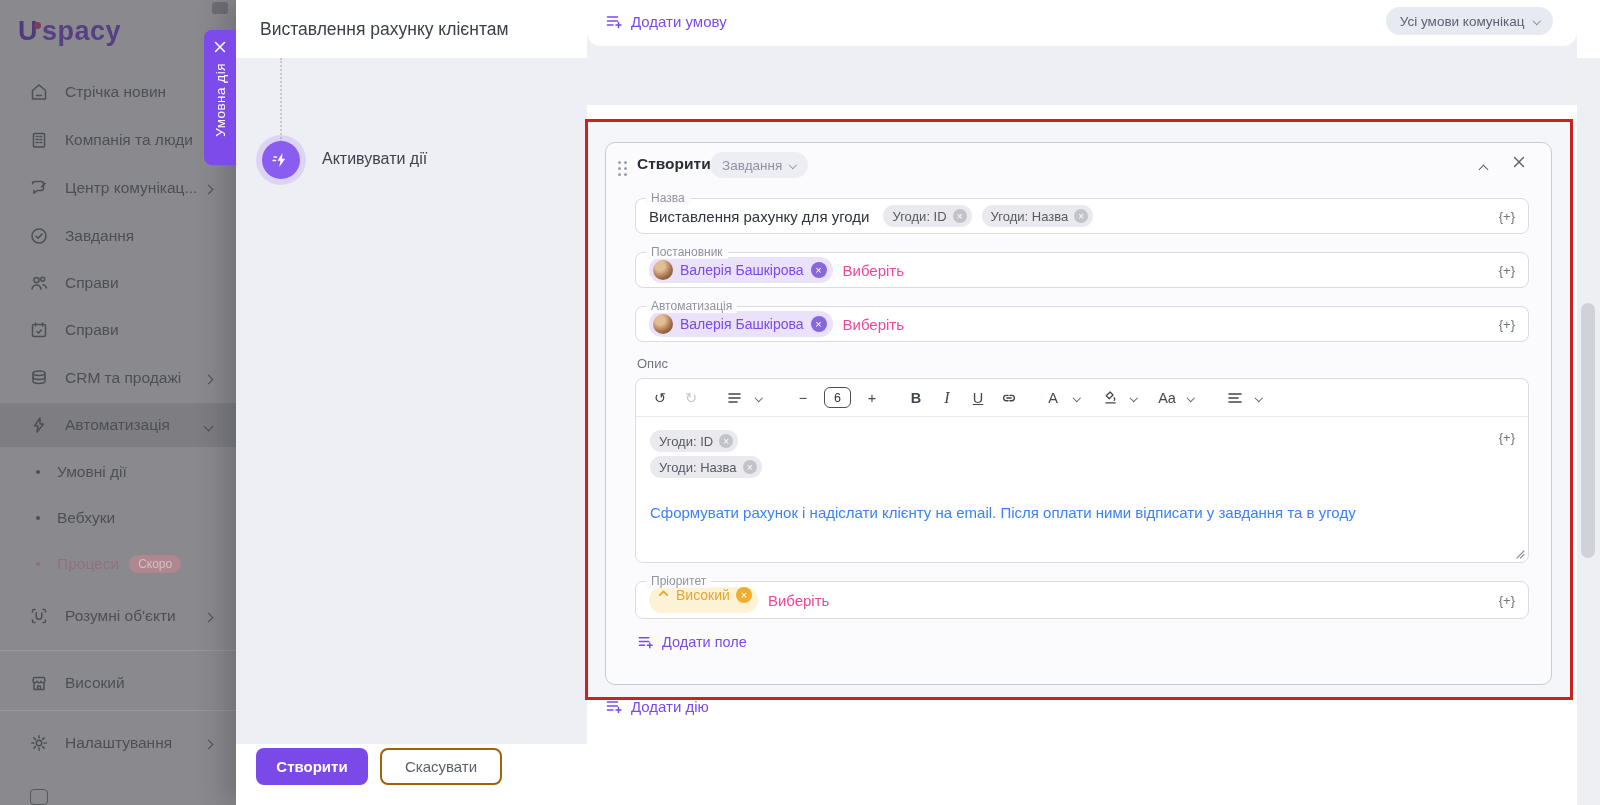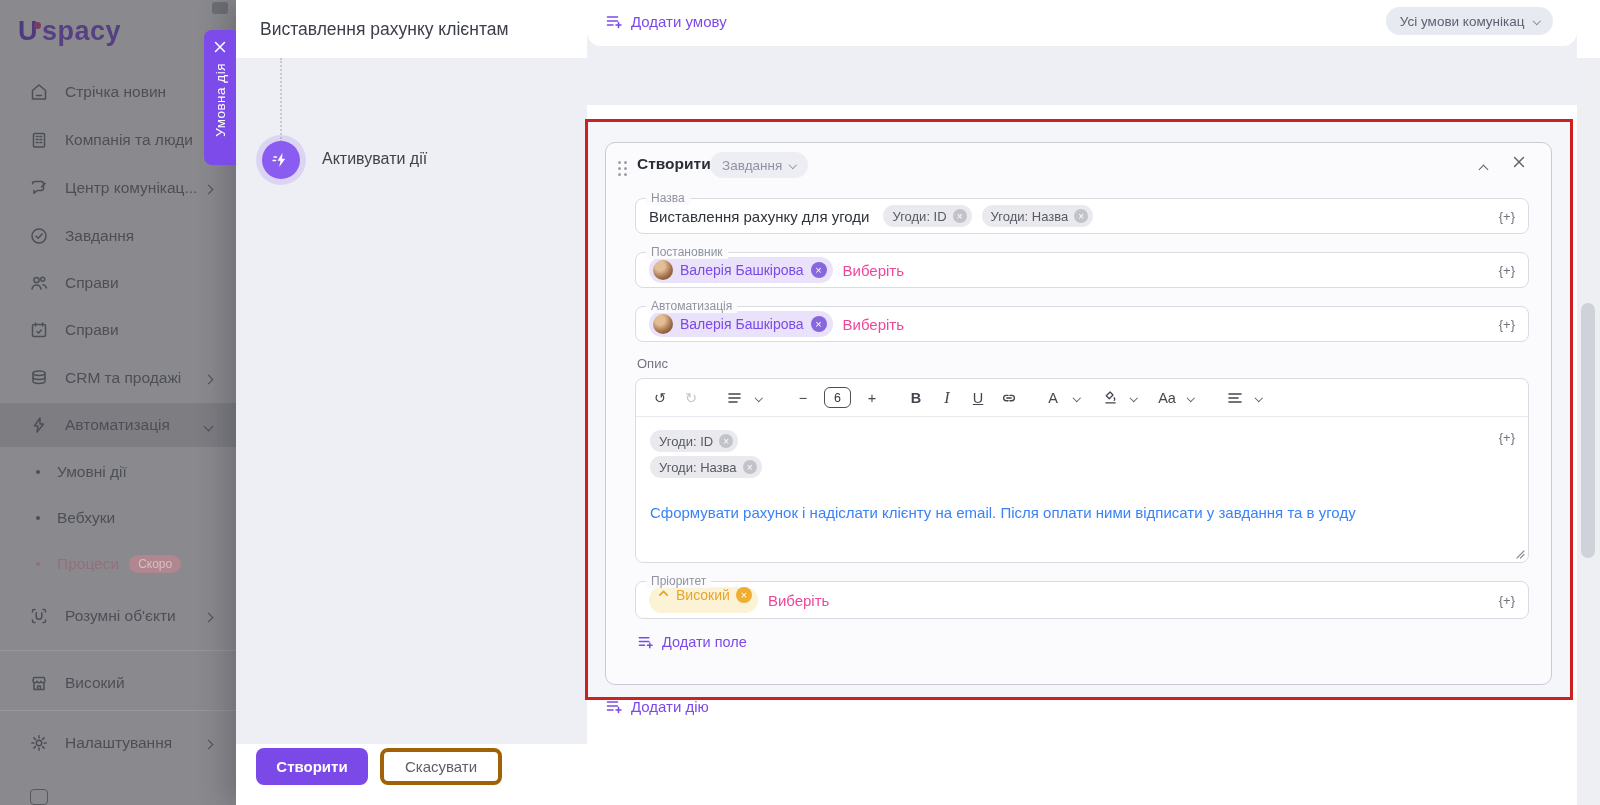--- a/index.html
+++ b/index.html
@@ -103,21 +103,21 @@
   .e-token{position:absolute;right:13px;top:13px;font-size:13px;color:#70757f}
   .resz{position:absolute;right:3px;bottom:3px;width:11px;height:11px;color:#8c919c}
 
   .add-field{position:absolute;left:31px;top:490px}
   .add-action{position:absolute;left:369px;top:697px;z-index:2}
 
   
   .footer{position:absolute;left:0;top:744px;width:1364px;height:61px;background:#fff}
   .btn{position:absolute;top:4px;height:37px;border-radius:8px;font-size:15px;display:flex;align-items:center;justify-content:center;cursor:pointer}
   .btn-create{left:20px;width:112px;background:#7b49e8;color:#fff;font-weight:600}
-  .btn-cancel{left:144px;width:122px;background:#fff;border:4px solid #a16207;color:#5a5f68}
+  .btn-cancel{left:144px;width:122px;background:#fff;border:2px solid #a16207;color:#5a5f68}
 
   
   .scroll-track{position:absolute;right:0;top:58px;width:23px;height:747px;background:#edeff3;z-index:4}
   .scroll-thumb{position:absolute;left:4px;top:245px;width:14px;height:255px;border-radius:7px;background:#d0d2d9}
 
   svg{display:block}
 </style>
 </head>
 <body>
 

